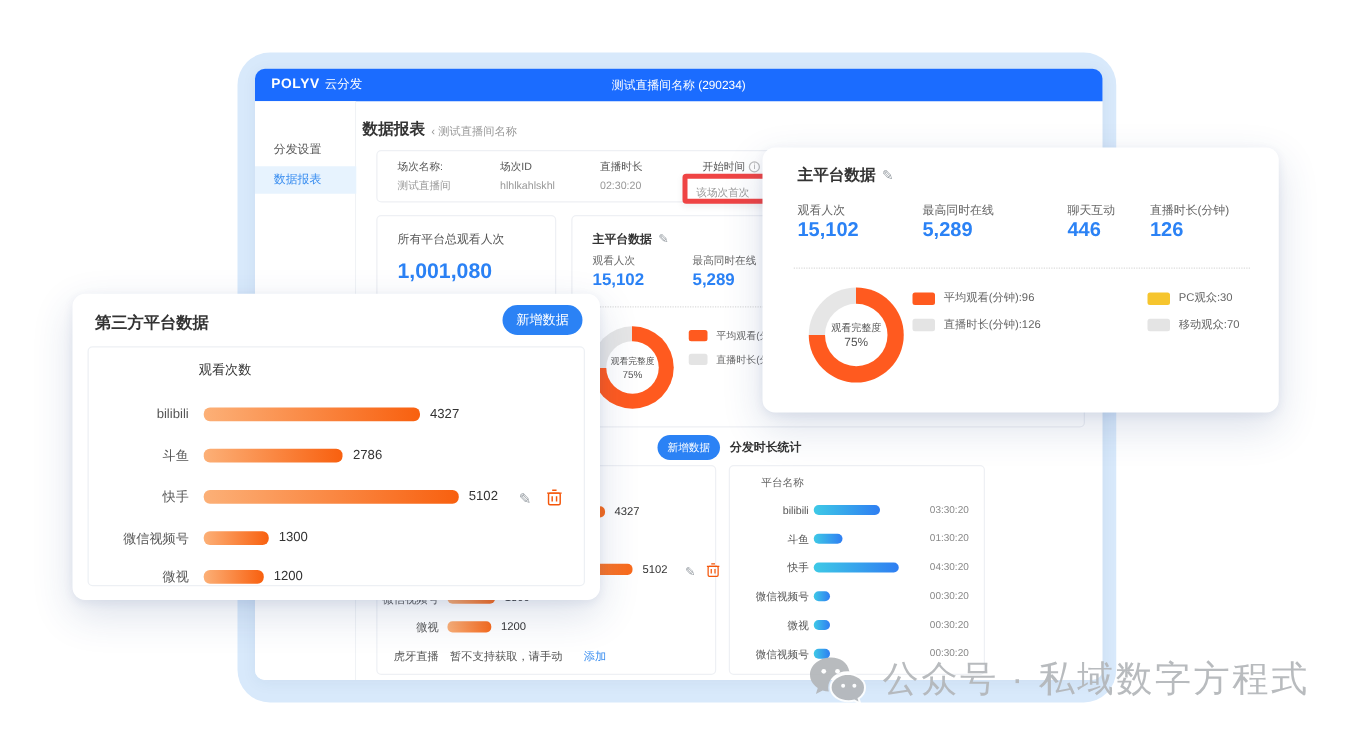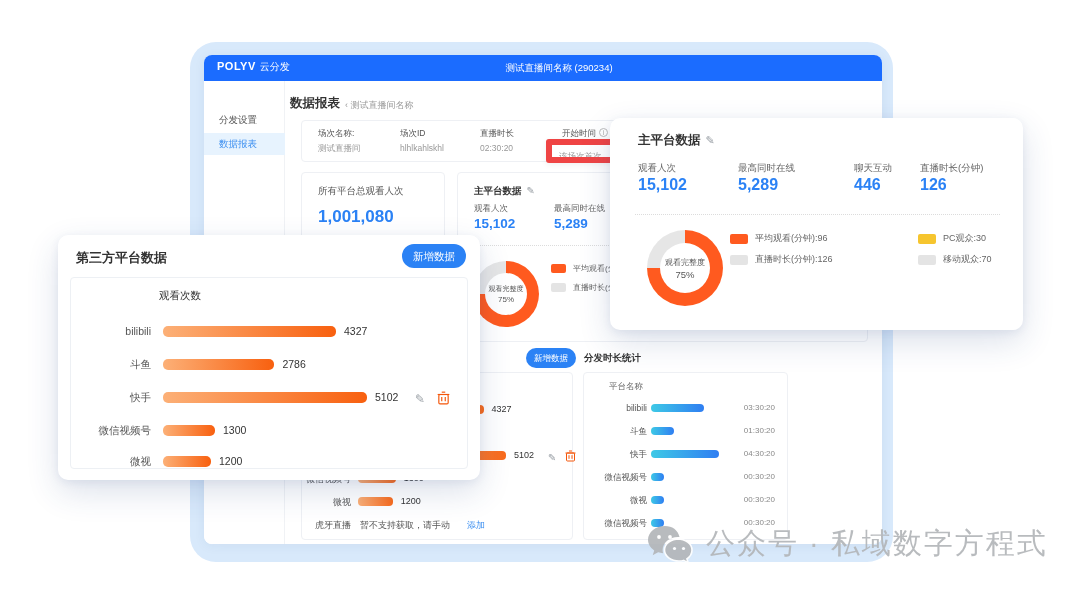--- a/index.html
+++ b/index.html
@@ -10,41 +10,41 @@
   .frame-bg { position:absolute; left:190px; top:42px; width:703px; height:520px;
     background:#d8e9fb; border-radius:26px; z-index:0; }
 
   .window { position:absolute; left:204px; top:55px; width:678px; height:489px;
     background:#fff; border-radius:8px; box-shadow:0 2px 12px rgba(30,60,110,.06); z-index:1; }
   .titlebar { position:absolute; left:0; top:0; width:100%; height:26px;
     background:#1b6cff; border-radius:8px 8px 0 0; }
   .logo { position:absolute; left:13px; top:5px; color:#fff; font-size:11px; font-weight:800;
     letter-spacing:.5px; }
   .logo-suffix { font-weight:400; font-size:10px; margin-left:4px; letter-spacing:0; }
-  .win-title { position:absolute; left:16px; top:7px; width:100%; text-align:center;
+  .win-title { position:absolute; left:0; top:7px; width:100%; text-align:center;
     color:#fff; font-size:9.5px; }
 
   .sidebar { position:absolute; left:0; top:26px; width:81px; bottom:0;
     border-right:1px solid #f0f2f5; background:#fff; border-radius:0 0 0 8px; }
   .side-item { position:absolute; left:0; width:81px; height:22px; line-height:22px;
     padding-left:15px; font-size:9.5px; color:#555; cursor:pointer; }
   .side-item.active { background:#e7f3fe; color:#3a8ef0; }
 
   .page-title { position:absolute; left:86px; top:40px; font-size:12.5px; font-weight:bold; color:#333; }
   .back-link { position:absolute; left:141px; top:44px; font-size:9px; color:#999; cursor:pointer; }
 
   .card { position:absolute; background:#fff; border:1px solid #eef0f4; border-radius:4px; }
   .info-card { left:97px; top:65px; width:567px; height:42px; }
   .info-field { position:absolute; top:0; height:100%; }
   .if-label { position:absolute; top:7px; font-size:8.5px; color:#555; white-space:nowrap; }
   .if-value { position:absolute; top:22px; font-size:8.5px; color:#999; white-space:nowrap; }
   .info-dot { display:inline-block; width:9px; height:9px; border:1px solid #bbb; border-radius:50%;
     font-size:7px; line-height:8px; text-align:center; color:#aaa; vertical-align:1px; margin-left:3px; }
   .tooltip-box { position:absolute; left:342px; top:84px; width:70px; height:24px; background:#fff;
-    border:6px solid #ef4444; border-radius:3px; box-shadow:0 2px 6px rgba(0,0,0,.06);
+    border:4px solid #ef4444; border-radius:3px; box-shadow:0 2px 6px rgba(0,0,0,.06);
     font-size:8.5px; color:#999; line-height:22px; padding-left:7px; white-space:nowrap;
     overflow:hidden; z-index:3; }
 
   .cardA { left:97px; top:117px; width:144px; height:170px; }
   .cardB { left:253px; top:117px; width:411px; height:170px; }
   .card-title { position:absolute; left:16px; top:12px; font-size:9.5px; font-weight:bold; color:#333; white-space:nowrap; }
   .edit-pen { font-size:10px; color:#9aa0a6; font-weight:400; margin-left:5px; cursor:pointer; }
   .big-num { position:absolute; left:16px; top:34px; font-size:17px; font-weight:bold; color:#2b82f5; }
   .stat { position:absolute; top:0; }
   .stat .s-label { position:absolute; font-size:8.5px; color:#666; white-space:nowrap; }

